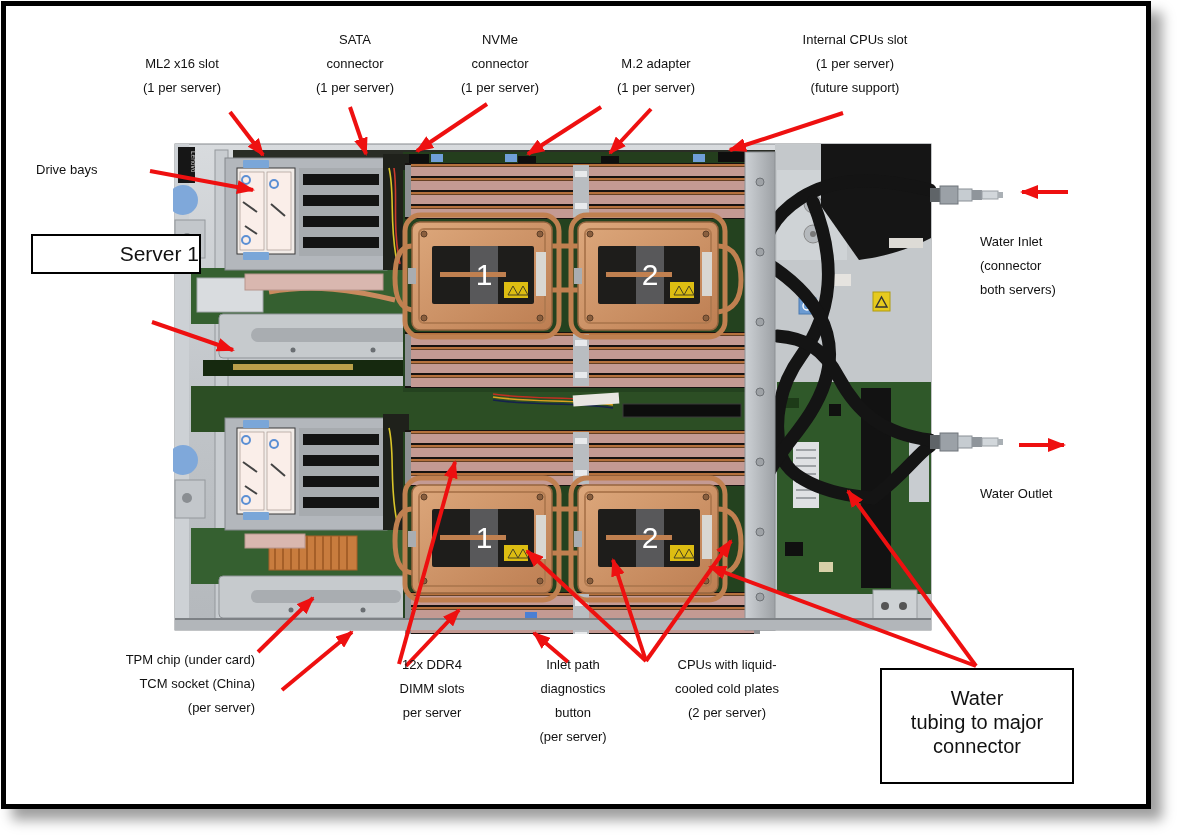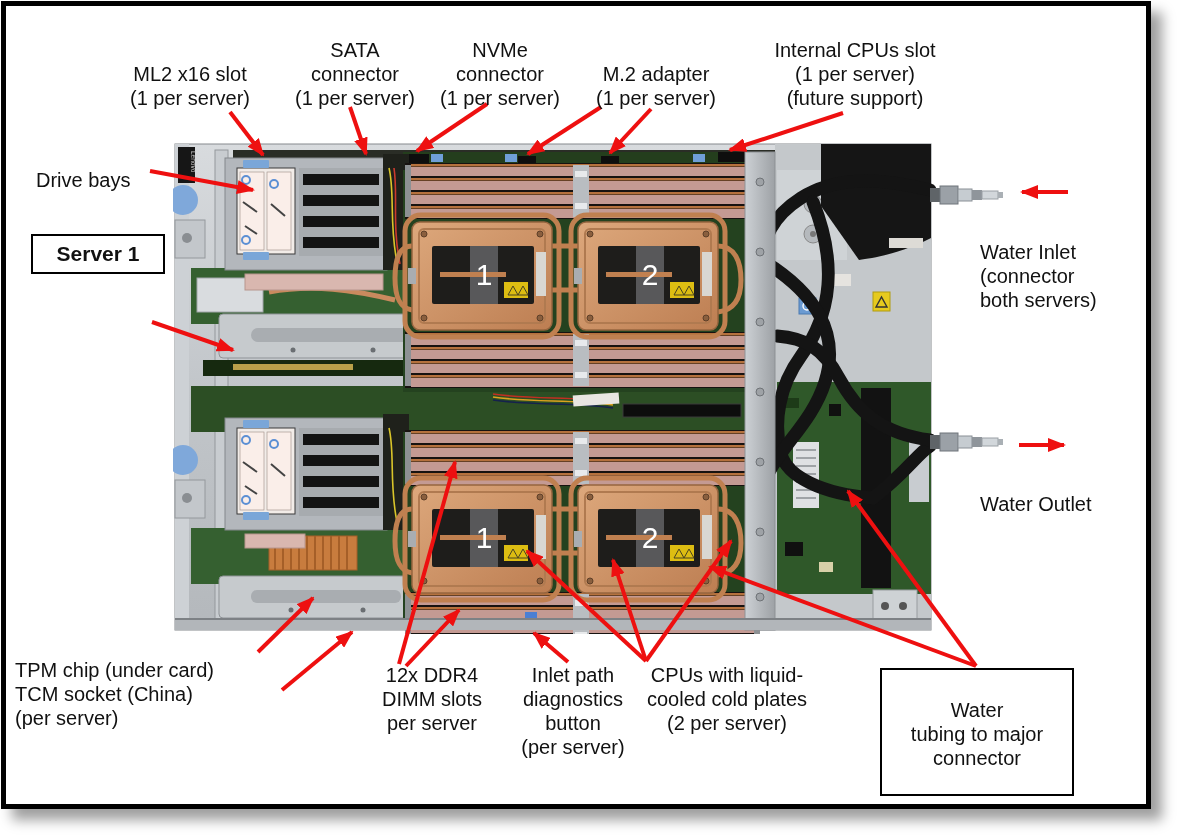--- a/index.html
+++ b/index.html
@@ -1,27 +1,27 @@
 <!DOCTYPE html>
 <html><head>
 <meta charset="utf-8">
 <style>
   html,body{margin:0;padding:0;background:#fff;}
   .canvas{position:relative;width:1179px;height:837px;background:#fff;overflow:hidden;
           font-family:"Liberation Sans", sans-serif;color:#111;}
   .frame{position:absolute;left:1px;top:1px;width:1140px;height:798px;border:5px solid #000;
          background:#fff;box-shadow:11px 11px 12px rgba(0,0,0,.38);z-index:1;}
   .photo{position:absolute;left:173px;top:142px;width:830px;height:492px;z-index:2;}
-  .lbl{position:absolute;font-size:20px;line-height:24px;white-space:nowrap;z-index:6;margin-top:10px;}
+  .lbl{position:absolute;font-size:13px;line-height:24px;white-space:nowrap;z-index:6;}
   .center{text-align:center;}
-  .rightal{}
+  .rightal{text-align:right;}
   .srvbox{position:absolute;left:31px;width:130px;height:36px;border:2px solid #000;background:#fff;
-          font-weight:bold;font-size:21px;line-height:36px;text-align:center;z-index:6;}
+          font-weight:normal;font-size:21px;line-height:36px;text-align:right;z-index:6;padding-left:36px;}
   .wbox{position:absolute;left:880px;top:668px;width:190px;height:96px;border:2px solid #000;
-        background:#fff;text-align:center;font-size:20px;line-height:24px;padding-top:28px;z-index:6;}
+        background:#fff;text-align:center;font-size:20px;line-height:24px;padding-top:16px;z-index:6;}
   .arrows{position:absolute;left:0;top:0;width:1179px;height:837px;z-index:5;pointer-events:none;}
   .cpunum{position:absolute;width:30px;height:58px;color:#fff;font-size:30px;line-height:58px;
           text-align:center;z-index:4;}
 </style>
 </head>
 <body>
 
 <div class="canvas">
   <div class="frame"></div>
 
@@ -271,21 +271,21 @@
 
     <rect x="2" y="476" width="756" height="2" fill="#7d8185"></rect>
     <rect x="2" y="478" width="756" height="10" fill="#b2b6ba"></rect>
   </svg>
 
   <div class="cpunum" style="left:469px;top:246px">1</div>
   <div class="cpunum" style="left:635px;top:246px">2</div>
   <div class="cpunum" style="left:469px;top:509px">1</div>
   <div class="cpunum" style="left:635px;top:509px">2</div>
 
-  <div class="lbl center" style="left:110px;top:52px;width:160px">
+  <div class="lbl center" style="left:102px;top:52px;width:160px">
     <div>ML2 x16 slot</div>
     <div>(1 per server)</div>
   </div>
   <div class="lbl center" style="left:275px;top:28px;width:160px">
     <div>SATA</div>
     <div>connector</div>
     <div>(1 per server)</div>
   </div>
   <div class="lbl center" style="left:420px;top:28px;width:160px">
     <div>NVMe</div>

